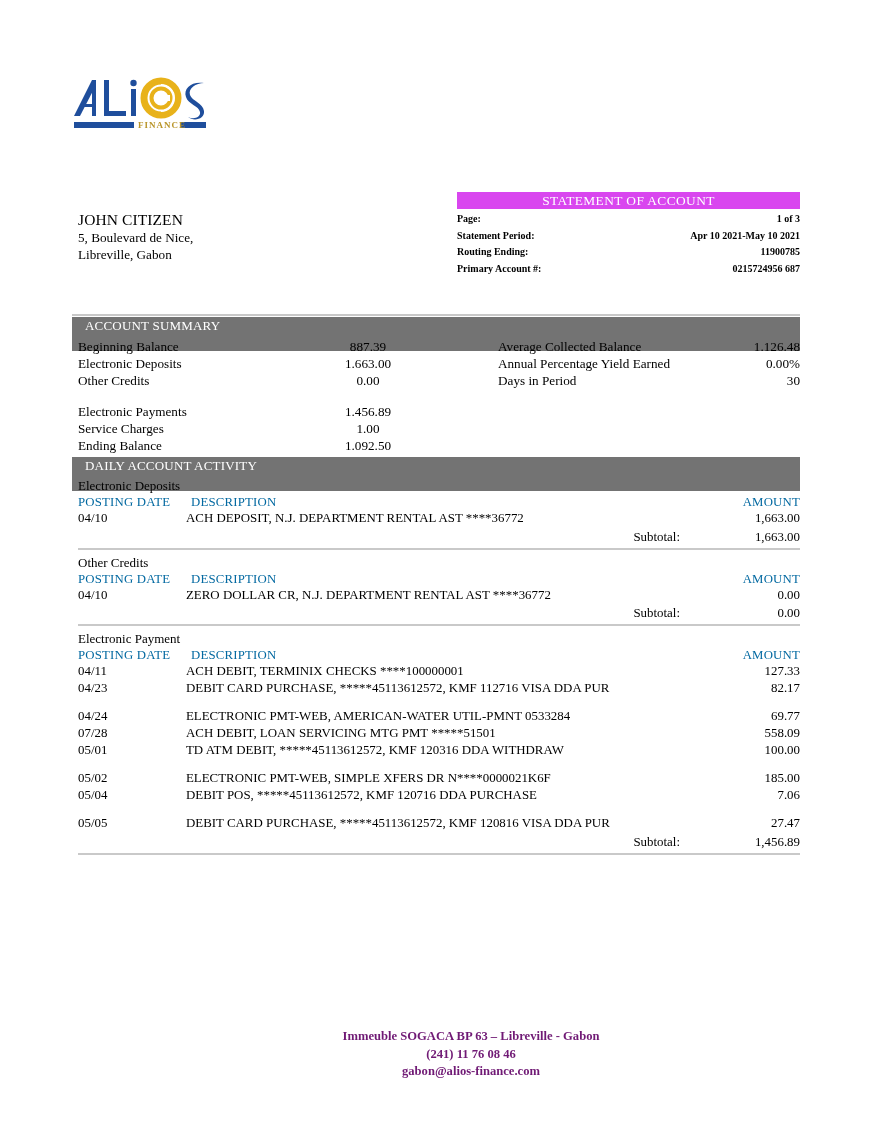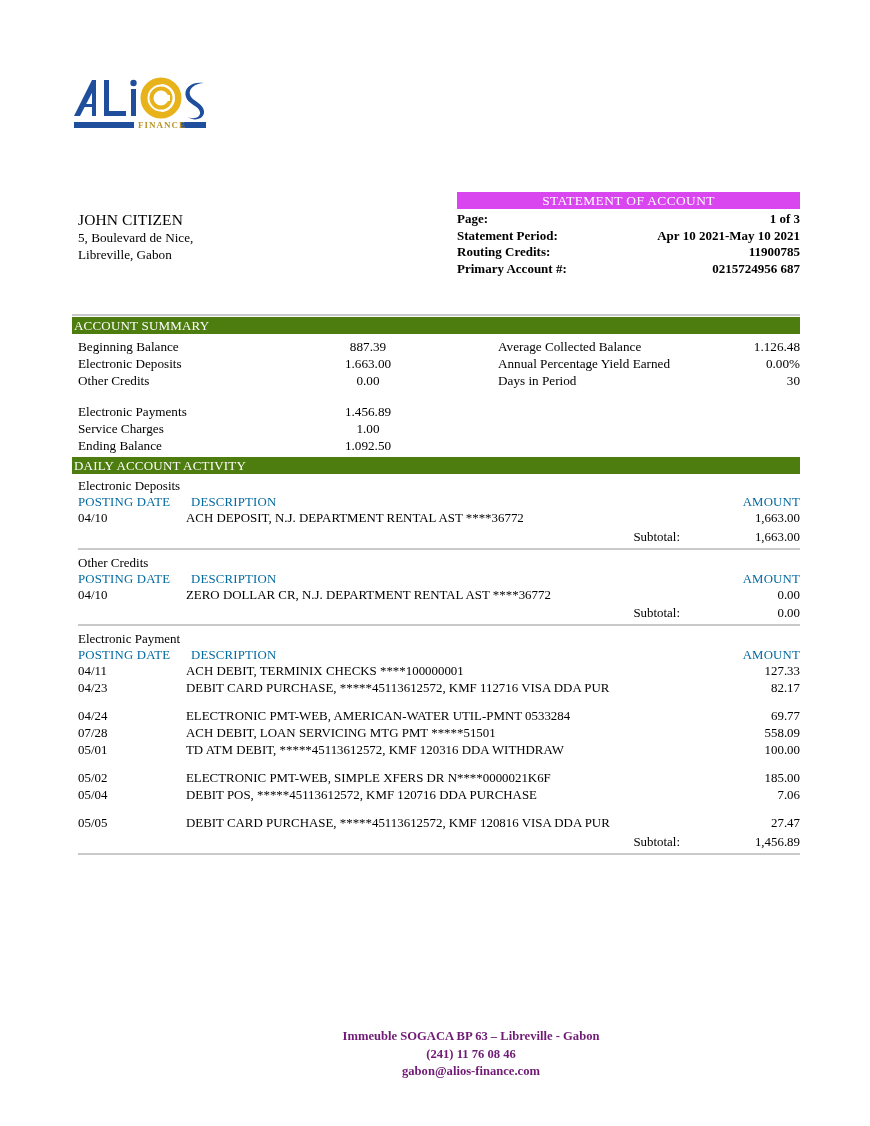--- a/index.html
+++ b/index.html
@@ -63,38 +63,38 @@
     line-height: 17px;
     height: 17px;
     letter-spacing: 0.4px;
   }
   .stmt-rows {
     padding-top: 2px;
   }
   .stmt-row {
     display: flex;
     justify-content: space-between;
-    font-size: 13px;
+    font-size: 10px;
     line-height: 16.6px;
     font-weight: bold;
   }
   .stmt-row .k { text-align: left; }
   .stmt-row .v { text-align: right; }
 
   
   .bar {
     position: absolute;
     left: 72px;
     width: 728px;
-    height: 17px;
-    background: #4d7c0f;
+    height: 34px;
+    background: #737373;
     color: #ffffff;
     font-size: 13px;
     line-height: 17px;
-    padding-left: 2px;
+    padding-left: 13px;
     box-sizing: border-box;
     letter-spacing: 0.2px;
   }
   .rule-top {
     position: absolute;
     left: 72px;
     width: 728px;
     height: 2px;
     background: #c8c8c8;
   }
@@ -234,21 +234,21 @@
     <div class="stmt-rows">
       <div class="stmt-row">
         <span class="k">Page:</span>
         <span class="v">1 of 3</span>
       </div>
       <div class="stmt-row">
         <span class="k">Statement Period:</span>
         <span class="v">Apr 10 2021-May 10 2021</span>
       </div>
       <div class="stmt-row">
-        <span class="k">Routing Credits:</span>
+        <span class="k">Routing Ending:</span>
         <span class="v">11900785</span>
       </div>
       <div class="stmt-row">
         <span class="k">Primary Account #:</span>
         <span class="v">0215724956 687</span>
       </div>
     </div>
   </div>
 
   <div class="rule-top" style="top:314px"></div>

